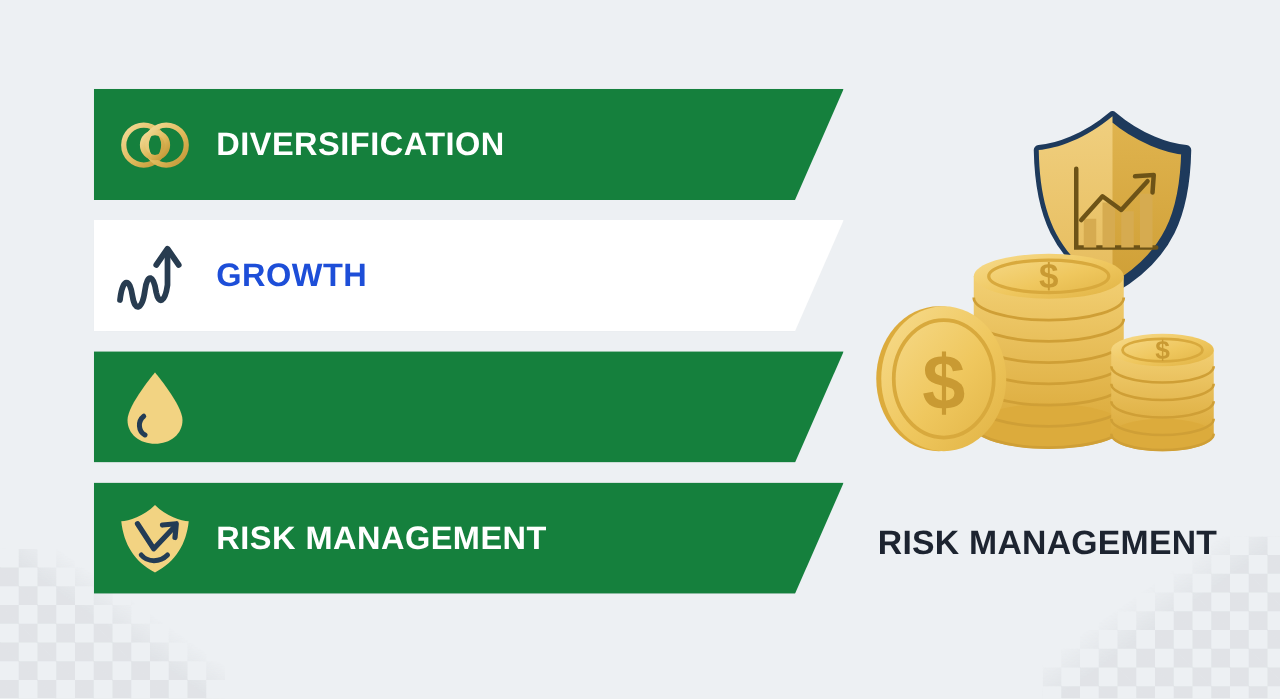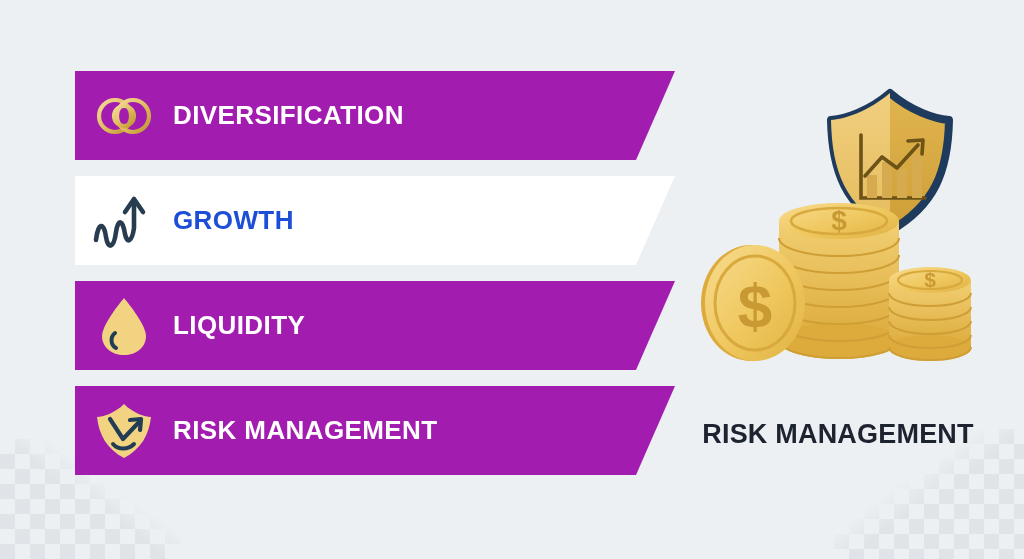--- a/index.html
+++ b/index.html
@@ -53,21 +53,21 @@
   }
   .banner {
     position: relative;
     height: 89px;
     margin-bottom: 16px;
     display: flex;
     align-items: center;
     clip-path: polygon(0 0, 100% 0, 93.5% 100%, 0 100%);
     filter: drop-shadow(3px 4px 5px rgba(40,55,75,.30));
   }
-  .banner.dark  { background: #a21caf; text-align: right; }
+  .banner.dark  { background: #15803d; text-align: right; }
   .banner.light { background: #ffffff; }
 
   .banner-icon {
     width: 98px;
     min-width: 98px;
     height: 89px;
     display: flex;
     align-items: center;
     justify-content: center;
   }
@@ -146,21 +146,20 @@
     </div>
 
     <div class="banner dark">
       <div class="banner-icon">
         <svg width="54" height="62" viewBox="0 0 54 62" aria-hidden="true">
           <path d="M27 3 C27 3, 49 29, 49 41 C49 52.5, 39.1 60, 27 60
                    C14.9 60, 5 52.5, 5 41 C5 29, 27 3, 27 3 Z" fill="#f2d382"></path>
           <path d="M18 38 C13 42, 13.5 50, 19 53" fill="none" stroke="#233c55" stroke-width="4" stroke-linecap="round"></path>
         </svg>
       </div>
-      <div class="banner-label">LIQUIDITY</div>
     </div>
 
     <div class="banner dark">
       <div class="banner-icon">
         <svg width="62" height="60" viewBox="0 0 62 60" aria-hidden="true">
           <path d="M31 3 C22 12, 10 16, 4 16 C6 34, 14 48, 31 57
                    C48 48, 56 34, 58 16 C52 16, 40 12, 31 3 Z" fill="#f2d382"></path>
           <path d="M17 18 L30 38 L47 20" fill="none" stroke="#233c55" stroke-width="4.2" stroke-linecap="round" stroke-linejoin="round"></path>
           <path d="M37 19 L48 18 L47 29" fill="none" stroke="#233c55" stroke-width="4.2" stroke-linecap="round" stroke-linejoin="round"></path>
           <path d="M20 43 C25 49, 35 49, 41 43" fill="none" stroke="#233c55" stroke-width="4" stroke-linecap="round"></path>

